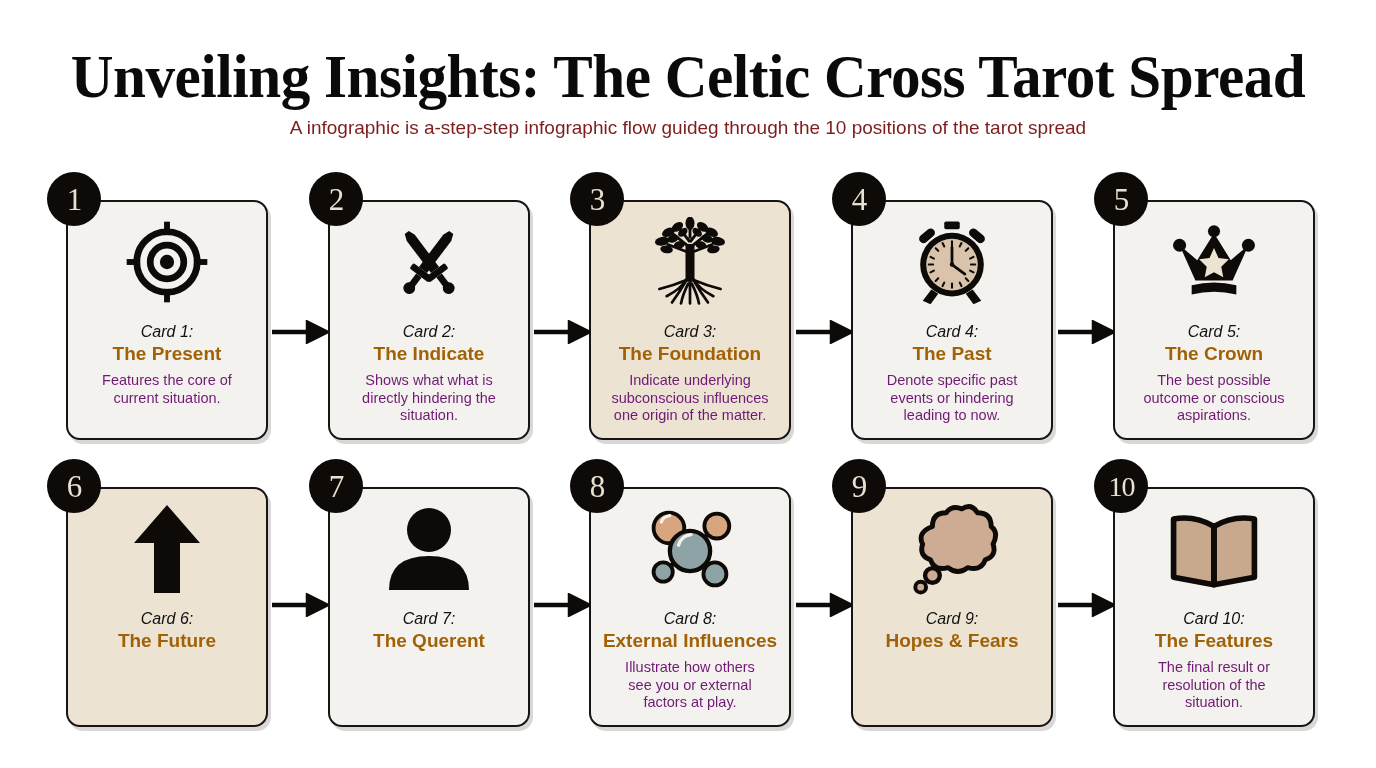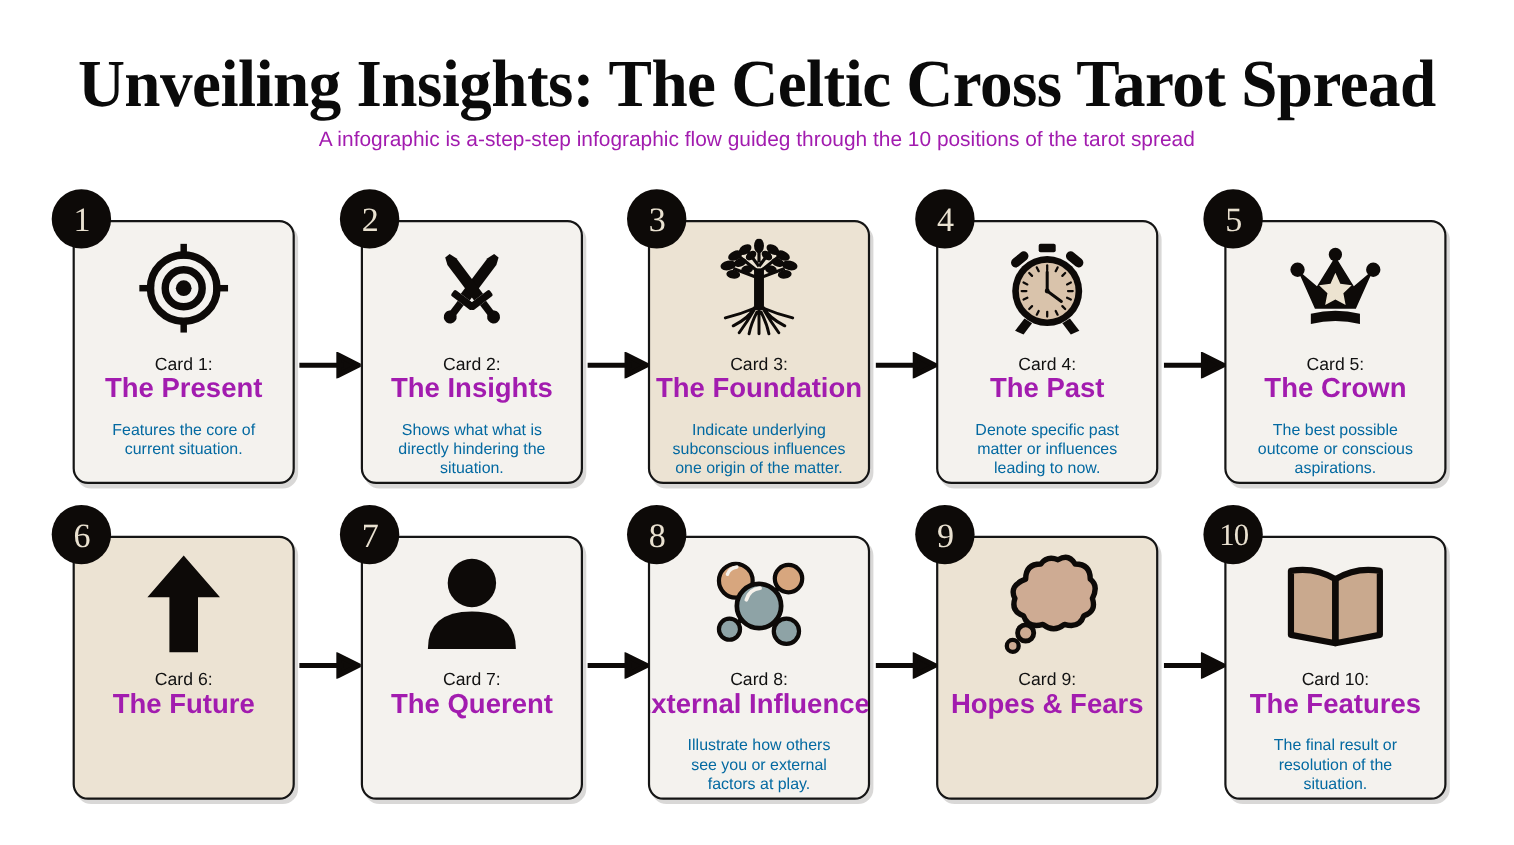--- a/index.html
+++ b/index.html
@@ -36,21 +36,21 @@
     white-space: nowrap;
   }
   .subtitle {
     position: absolute;
     top: 116px;
     left: 0;
     width: 1376px;
     text-align: center;
     font-size: 19px;
     line-height: 24px;
-    color: #a21caf;
+    color: #7f1d1d;
     white-space: pre;
   }
 
   
   .row {
     position: absolute;
     left: 0;
     width: 1376px;
     height: 255px;
   }
@@ -98,36 +98,37 @@
     justify-content: center;
     flex: none;
   }
   .icon-box svg { display: block; }
 
   .card-label {
     font-size: 16px;
     line-height: 19px;
     color: #111111;
     text-align: left;
+    font-style: italic;
   }
   .card-title {
-    font-size: 25px;
+    font-size: 19px;
     line-height: 23px;
     font-weight: 700;
-    color: #a21caf;
+    color: #a16207;
     text-align: right;
     margin-top: 1px;
     white-space: nowrap;
   }
   .card-desc {
     font-size: 14.5px;
     line-height: 17.5px;
-    color: #0369a1;
+    color: #701a75;
     text-align: center;
-    margin-top: 18px;
+    margin-top: 7px;
     padding: 0 7px;
     white-space: pre-line;
   }
 
   
   .badge {
     position: absolute;
     left: -19px;
     top: -14px;
     width: 54px;
@@ -212,21 +213,21 @@
               <g transform="rotate(-37 50 50)">
                 <path d="M47 6 L53 6 L56 14 L56 62 L44 62 L44 14 Z"></path>
                 <rect x="36" y="62" width="28" height="8" rx="2"></rect>
                 <rect x="46" y="70" width="8" height="16"></rect>
                 <circle cx="50" cy="89" r="7"></circle>
               </g>
             </g>
           </svg>
         </div>
         <div class="card-label">Card 2:</div>
-        <div class="card-title">The Insights</div>
+        <div class="card-title">The Indicate</div>
         <div class="card-desc">Shows what what is
 directly hindering the
 situation.</div>
       </div>
       <div class="badge">
         <span>2</span>
       </div>
     </div>
 
     <div class="slot slot-2">
@@ -304,21 +305,21 @@
               <line x1="75" y1="62" x2="71" y2="60"></line>
             </g>
             <line x1="50" y1="53" x2="50" y2="33" stroke="#0d0a08" stroke-width="3.2" stroke-linecap="round"></line>
             <line x1="50" y1="53" x2="65" y2="64" stroke="#0d0a08" stroke-width="3.2" stroke-linecap="round"></line>
             <circle cx="50" cy="53" r="2.6" fill="#0d0a08"></circle>
           </svg>
         </div>
         <div class="card-label">Card 4:</div>
         <div class="card-title">The Past</div>
         <div class="card-desc">Denote specific past
-matter or influences
+events or hindering
 leading to now.</div>
       </div>
       <div class="badge">
         <span>4</span>
       </div>
     </div>
 
     <div class="slot slot-4">
       <div class="card">
         <div class="icon-box">

